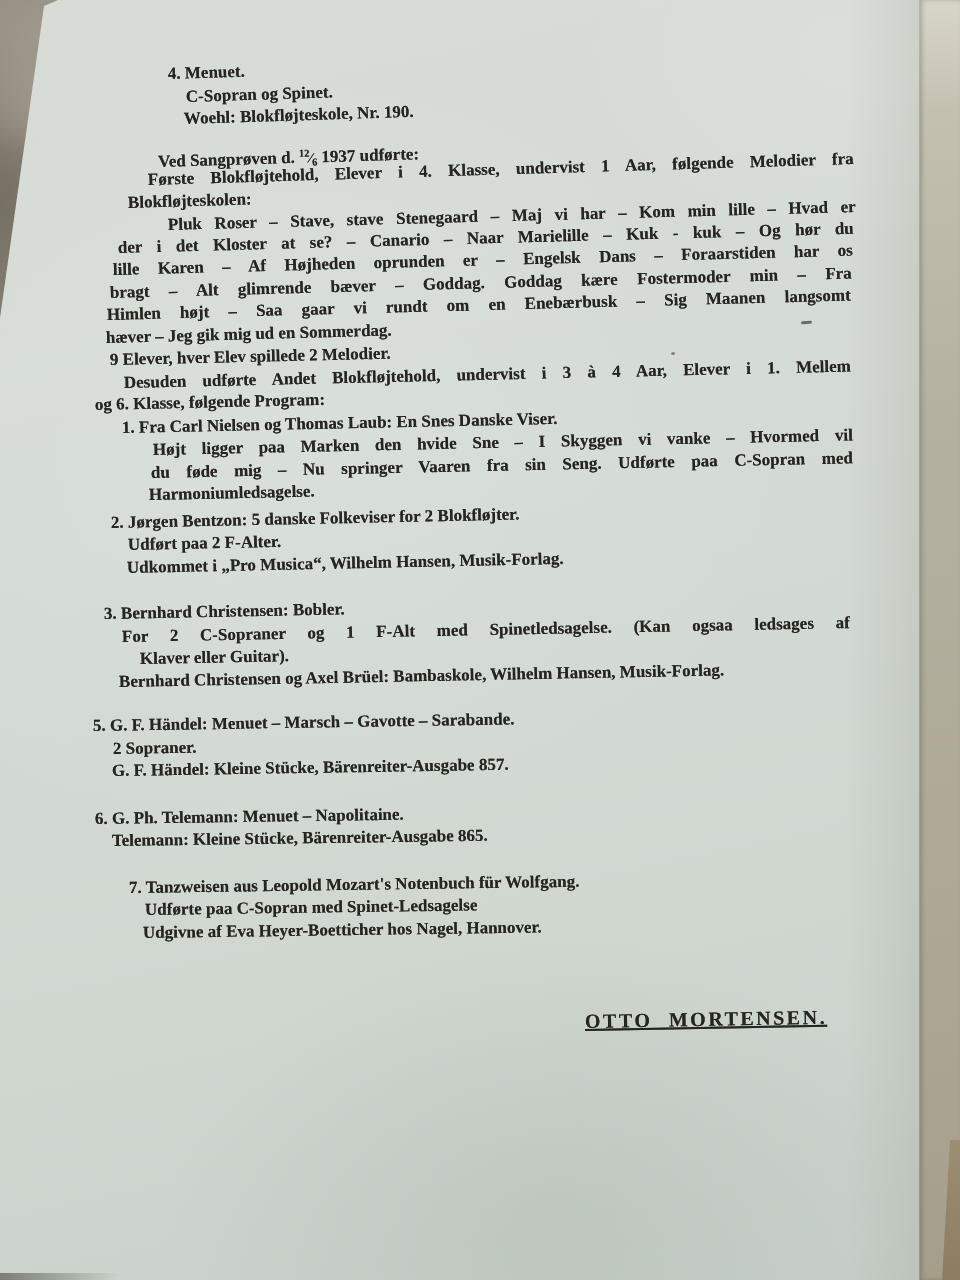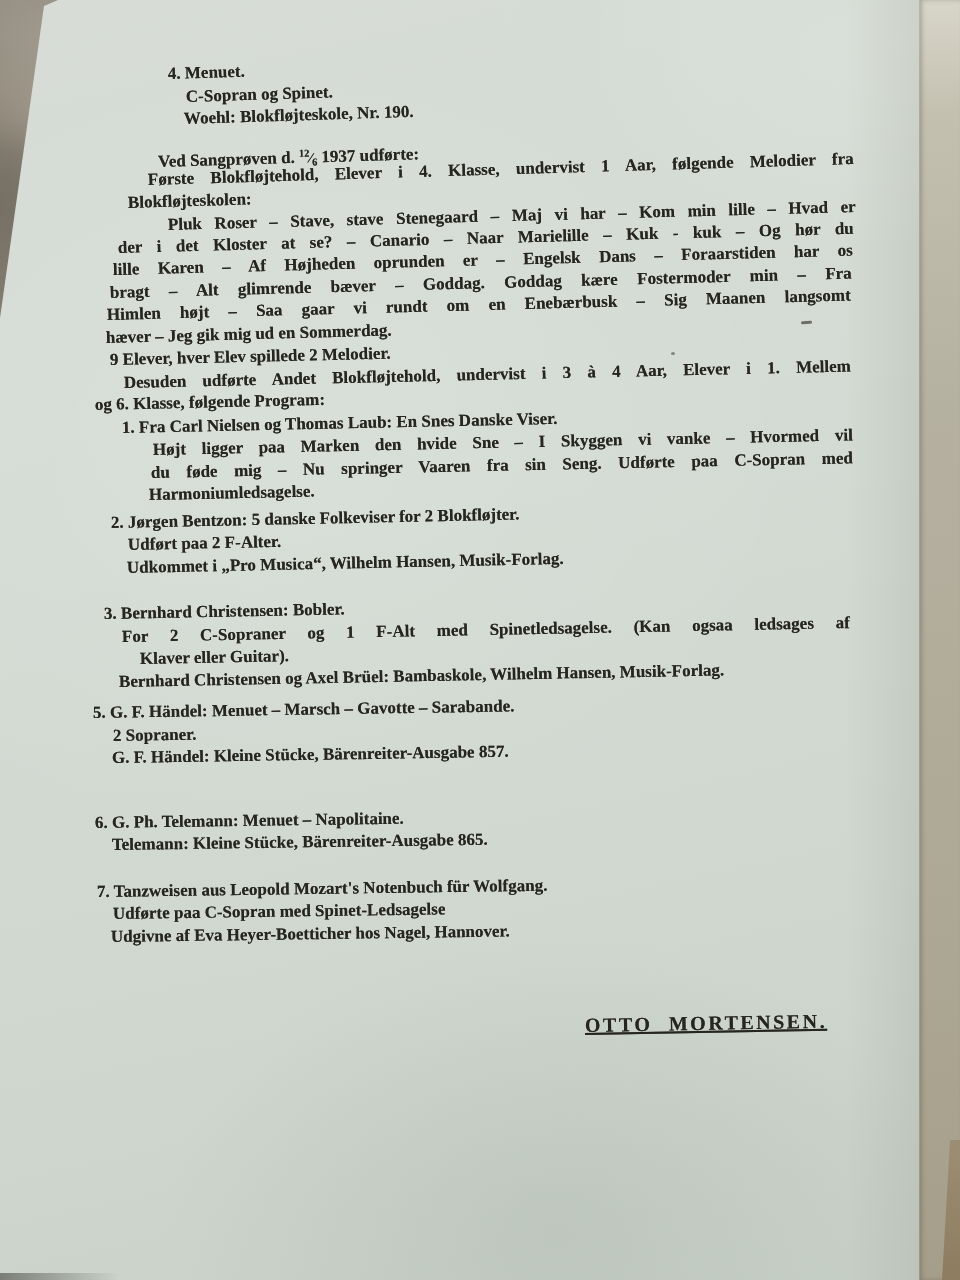--- a/index.html
+++ b/index.html
@@ -101,30 +101,30 @@
         <div class="line" style="margin-left: 111px; transform: rotate(-1.2deg);">2. Jørgen Bentzon: 5 danske Folkeviser for 2 Blokfløjter.</div>
         <div class="line" style="margin-left: 128px; transform: rotate(-1.2deg);">Udført paa 2 F-Alter.</div>
         <div class="line" style="margin-left: 127px; transform: rotate(-1.2deg);">Udkommet i „Pro Musica“, Wilhelm Hansen, Musik-Forlag.</div>
       </div>
       <div class="block" style="margin-top: 24px;">
         <div class="line" style="margin-left: 104px; transform: rotate(-1.1deg);">3. Bernhard Christensen: Bobler.</div>
         <div class="line j" style="margin-left: 122px; width: 728px; transform: rotate(-1.1deg);">For 2 C-Sopraner og 1 F-Alt med Spinetledsagelse. (Kan ogsaa ledsages af</div>
         <div class="line" style="margin-left: 140px; transform: rotate(-1.1deg);">Klaver eller Guitar).</div>
         <div class="line" style="margin-left: 119px; transform: rotate(-1.1deg);">Bernhard Christensen og Axel Brüel: Bambaskole, Wilhelm Hansen, Musik-Forlag.</div>
       </div>
-      <div class="block" style="margin-top: 9px;">
+      <div class="block" style="margin-top: 22px;">
         <div class="line" style="margin-left: 93px; transform: rotate(-0.9deg);">5. G. F. Händel: Menuet – Marsch – Gavotte – Sarabande.</div>
         <div class="line" style="margin-left: 113px; transform: rotate(-0.9deg);">2 Sopraner.</div>
         <div class="line" style="margin-left: 112px; transform: rotate(-0.9deg);">G. F. Händel: Kleine Stücke, Bärenreiter-Ausgabe 857.</div>
       </div>
-      <div class="block" style="margin-top: 42px;">
+      <div class="block" style="margin-top: 25px;">
         <div class="line" style="margin-left: 95px; transform: rotate(-0.8deg);">6. G. Ph. Telemann: Menuet – Napolitaine.</div>
         <div class="line" style="margin-left: 112px; transform: rotate(-0.8deg);">Telemann: Kleine Stücke, Bärenreiter-Ausgabe 865.</div>
       </div>
-      <div class="block" style="margin-top: 24px;">
+      <div class="block" style="margin-top: 24px; padding-left: 32px;">
         <div class="line" style="margin-left: 97px; transform: rotate(-0.8deg);">7. Tanzweisen aus Leopold Mozart's Notenbuch für Wolfgang.</div>
         <div class="line" style="margin-left: 113px; transform: rotate(-0.8deg);">Udførte paa C-Sopran med Spinet-Ledsagelse</div>
         <div class="line" style="margin-left: 111px; transform: rotate(-0.8deg);">Udgivne af Eva Heyer-Boetticher hos Nagel, Hannover.</div>
       </div>
       <div class="block" style="margin-top: 66px; text-decoration: underline;">
         <div class="line sig" style="margin-left: 585px; transform: rotate(-1deg);">OTTO MORTENSEN.</div>
       </div>
     </div>
   <div class="smudge-dot" style="left:671px;top:352px;"></div>
   <div class="smudge-dash" style="left:801px;top:321px;"></div>

